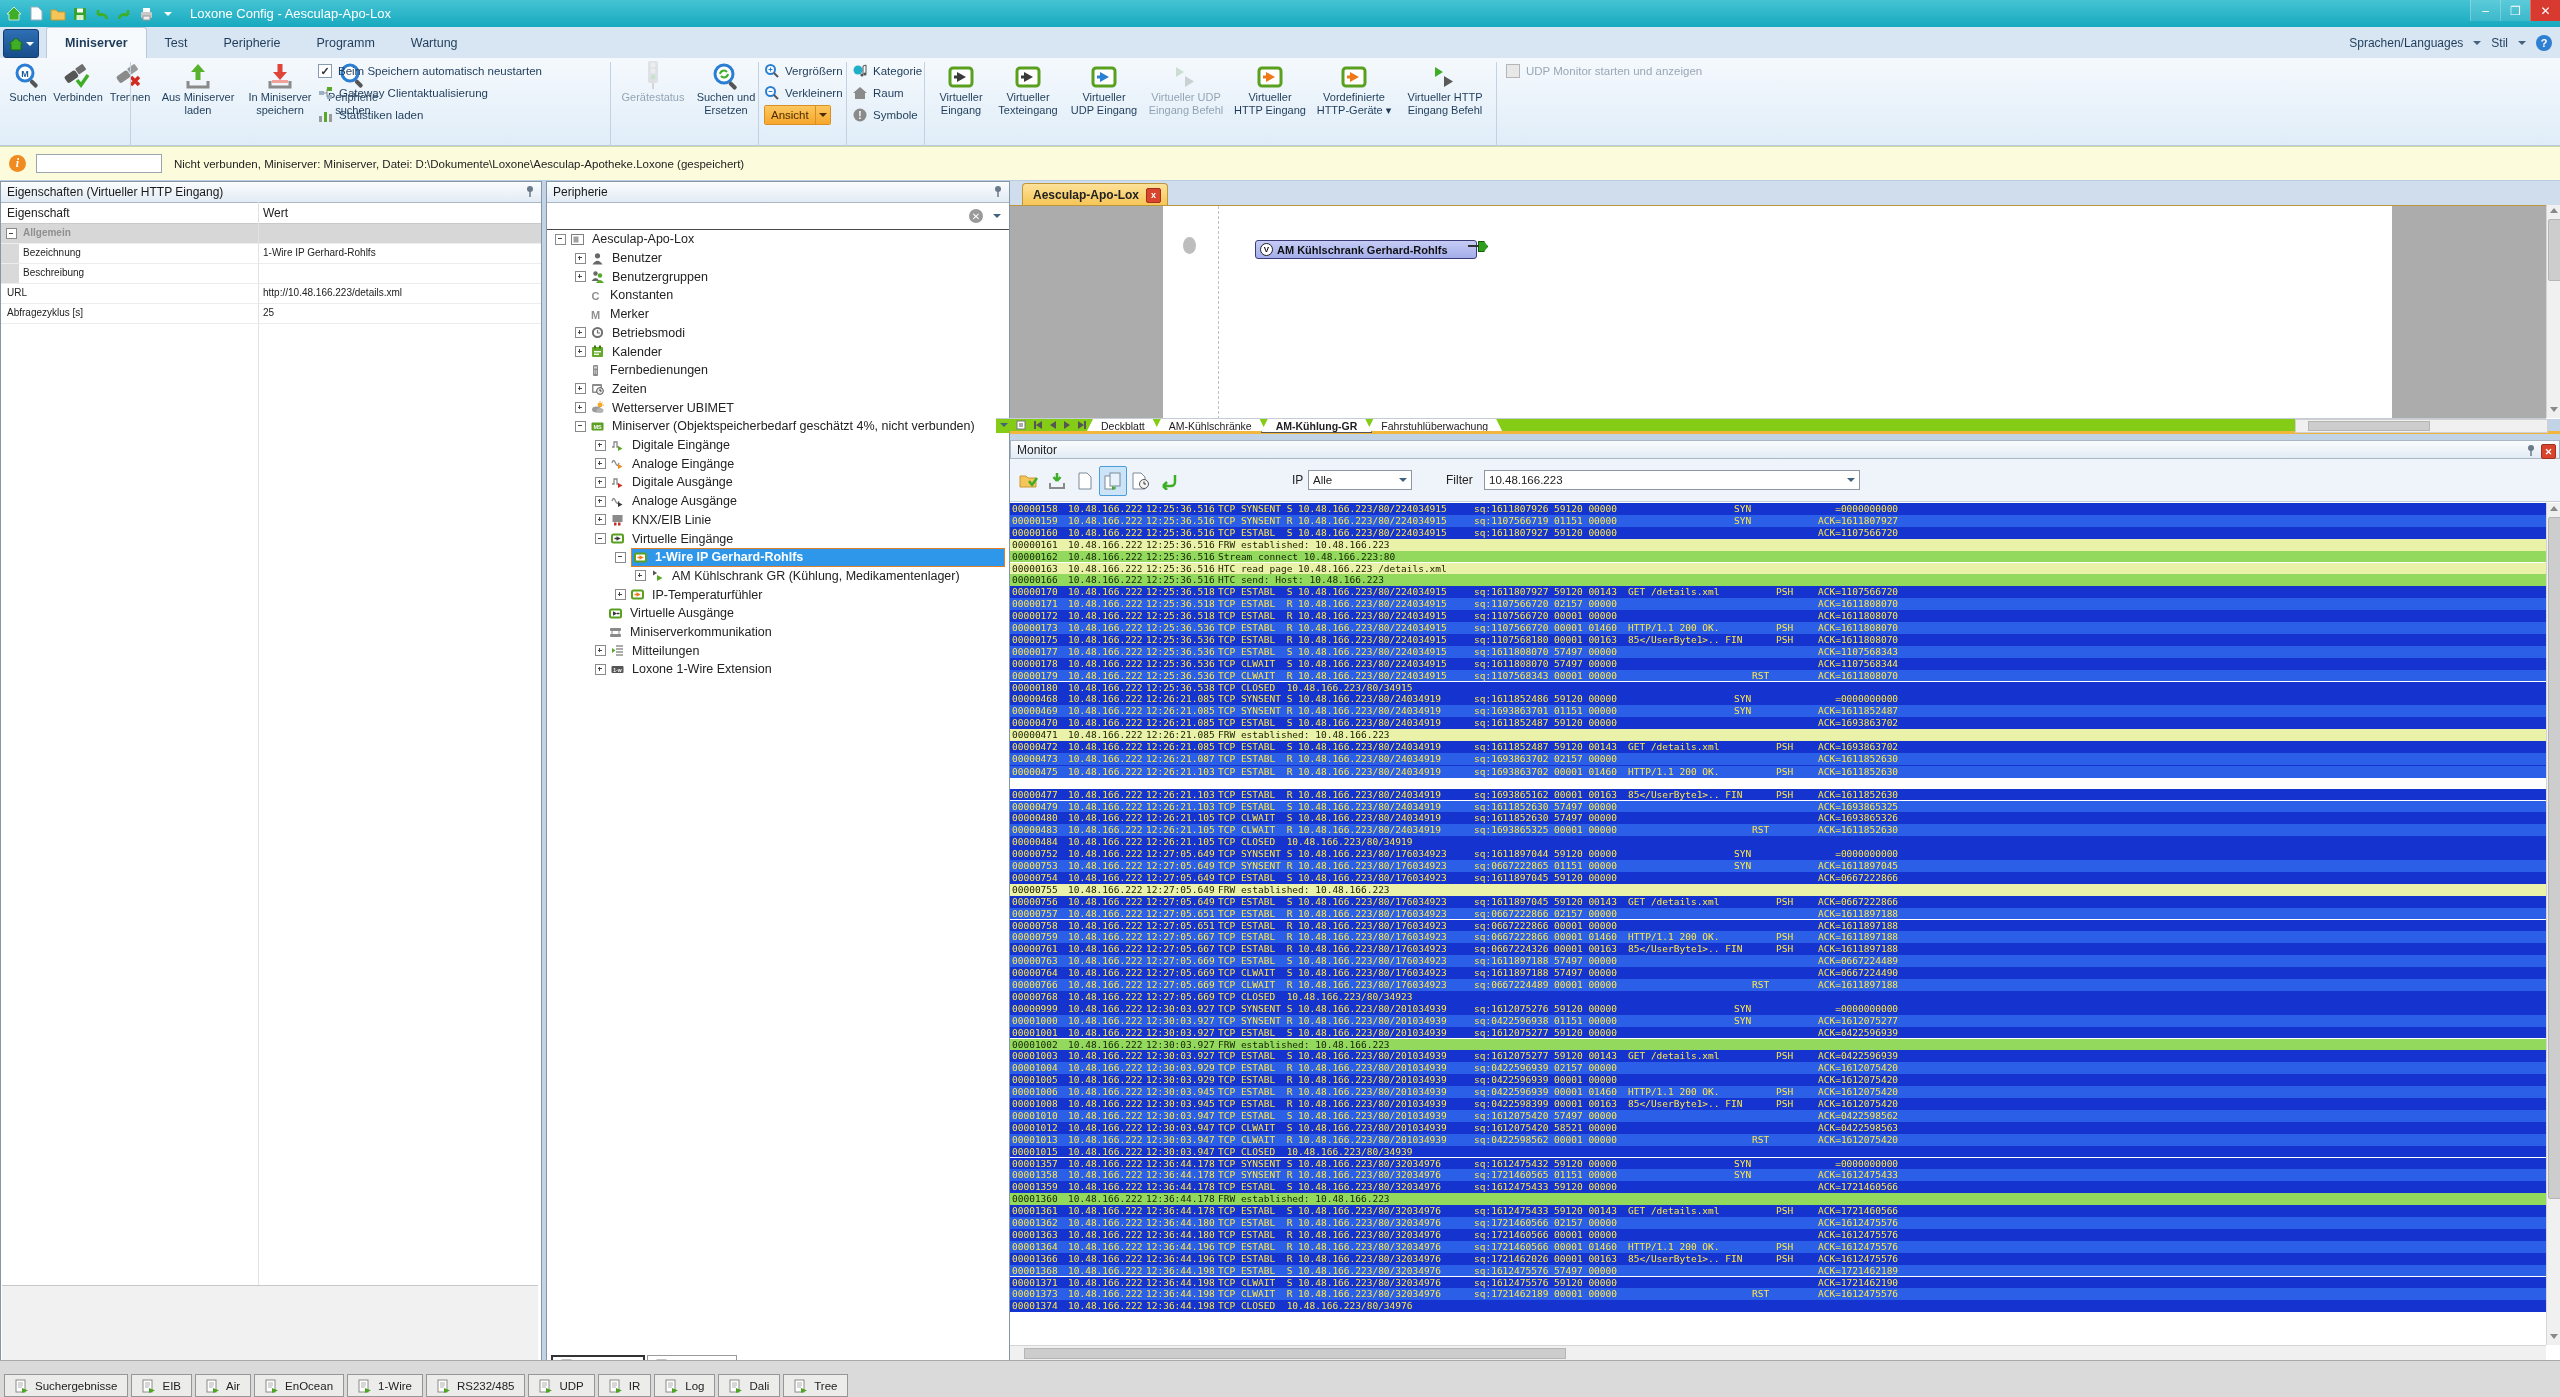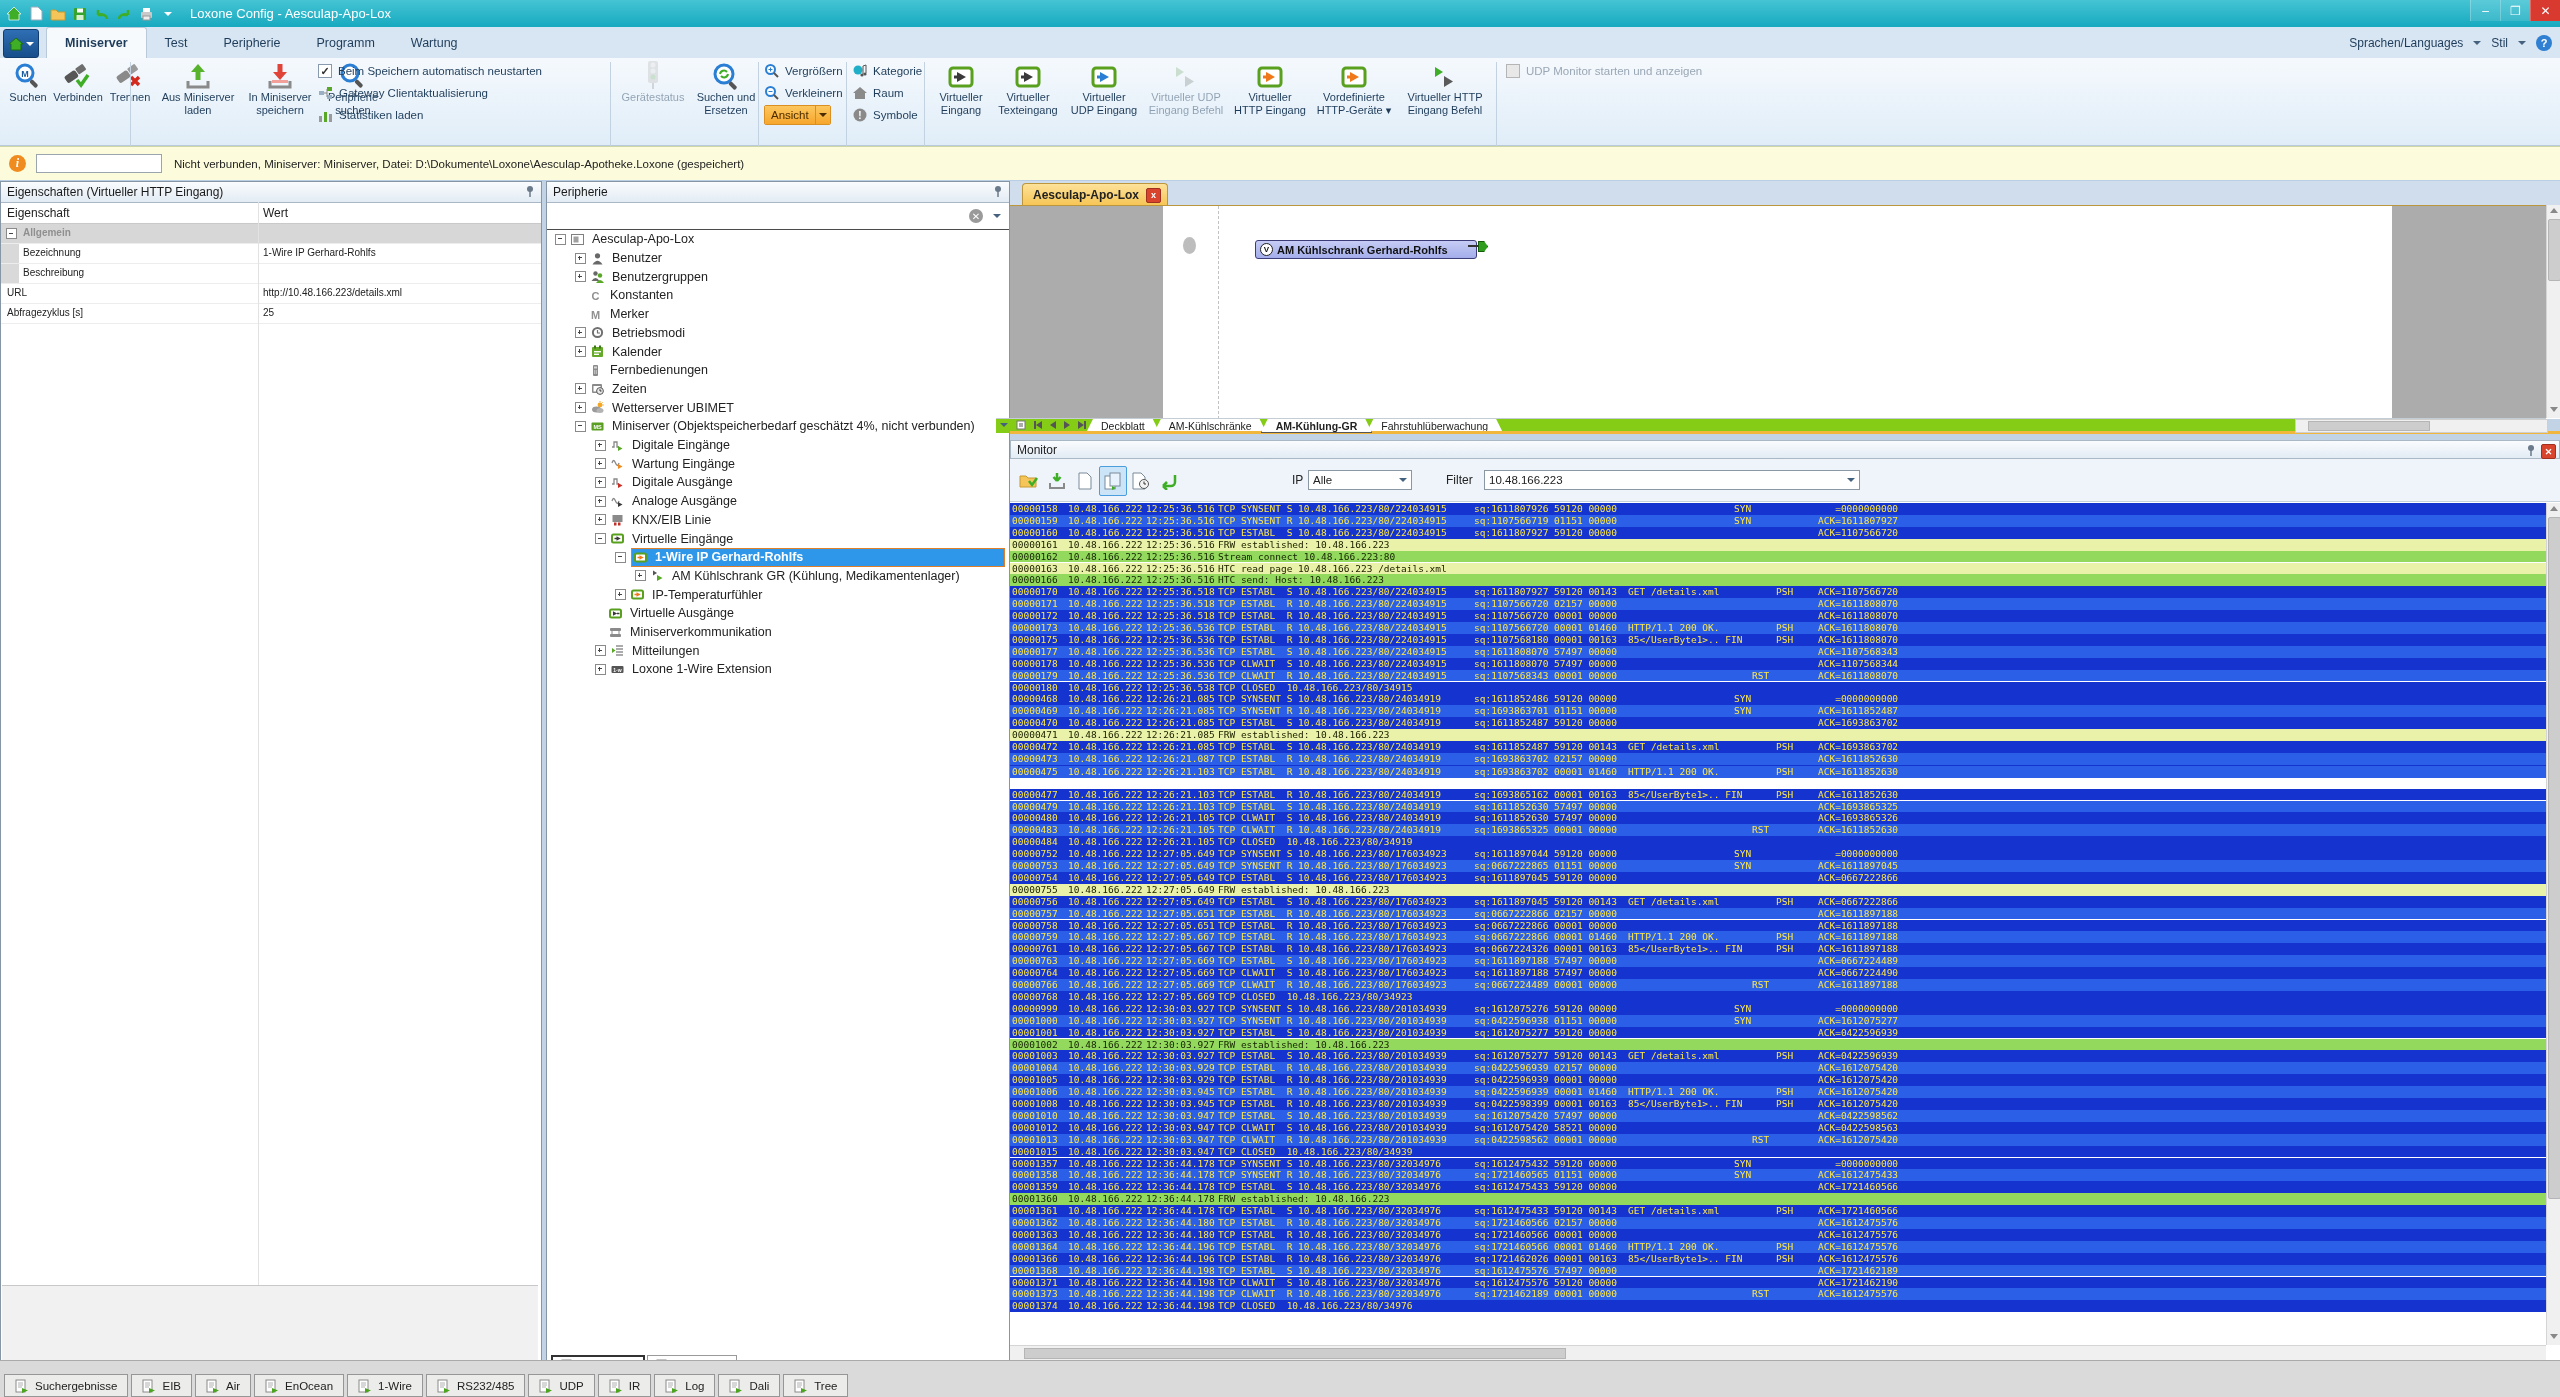--- a/index.html
+++ b/index.html
@@ -693,21 +693,21 @@
         <span class="lbl">Digitale Eingänge</span>
       </div>
       <div class="trow" style="top: 224.4px; left: 48px; right: 4px;">
         <span class="expbox plus"></span>
         <span style="flex: 0 0 auto;">
           <svg xmlns="http://www.w3.org/2000/svg" width="13" height="13">
             <path d="M1 6q1.5-5 3.5 0t3.5 0" fill="none" stroke="#888" stroke-width="1.3"></path>
             <path d="M7 7l4.5 2.5L7 12z" fill="#f08a1d"></path>
           </svg>
         </span>
-        <span class="lbl">Wartung Eingänge</span>
+        <span class="lbl">Analoge Eingänge</span>
       </div>
       <div class="trow" style="top: 243.1px; left: 48px; right: 4px;">
         <span class="expbox plus"></span>
         <span style="flex: 0 0 auto;">
           <svg xmlns="http://www.w3.org/2000/svg" width="13" height="13">
             <path d="M1 8h2V3h3v5h2" fill="none" stroke="#888" stroke-width="1.3"></path>
             <path d="M7 7l4.5 2.5L7 12z" fill="#cc2b20"></path>
           </svg>
         </span>
         <span class="lbl">Digitale Ausgänge</span>

